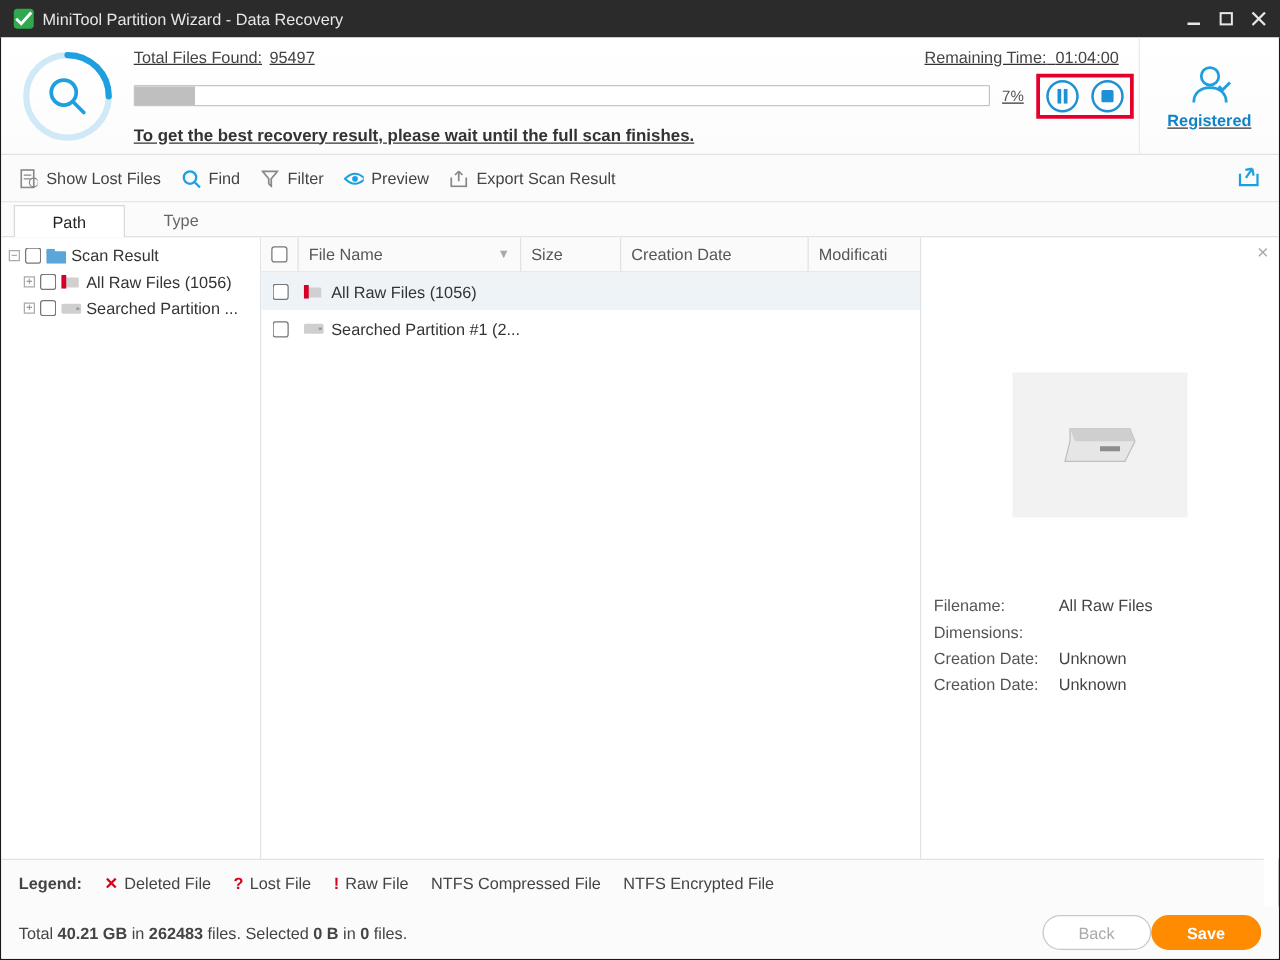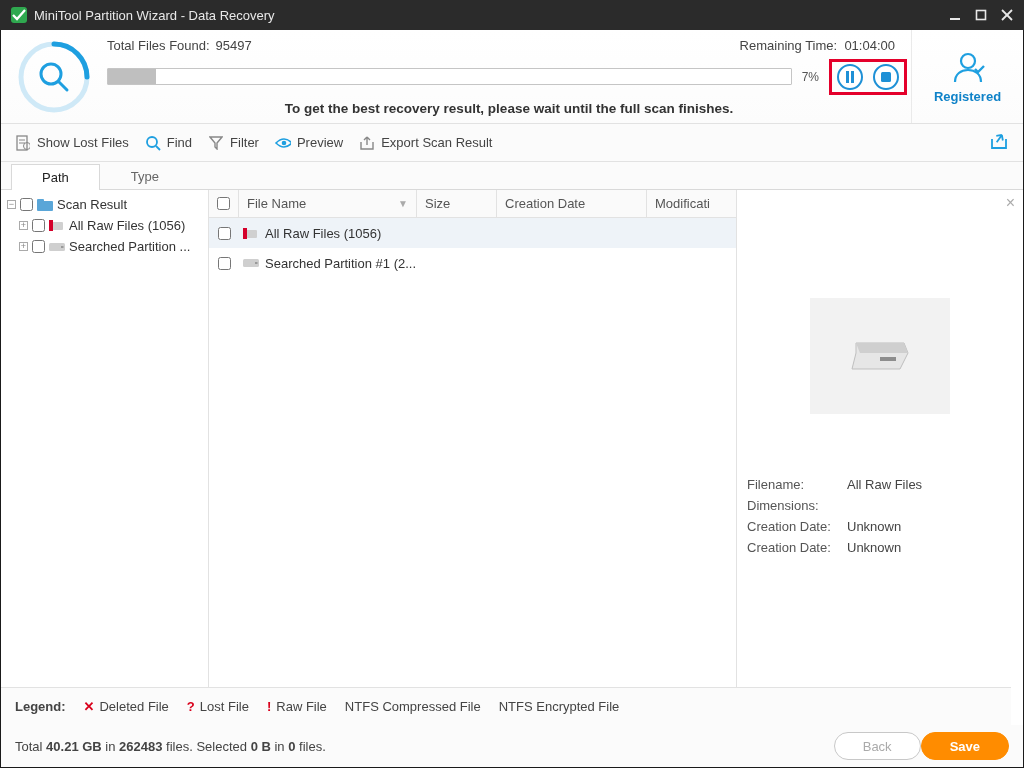--- a/index.html
+++ b/index.html
@@ -10,32 +10,32 @@
   .titlebar .app-icon { width: 18px; height: 18px; margin: 0 6px; display:inline-block; }
   .titlebar .title-text { font-size: 13px; }
   .titlebar .spacer { flex: 1; }
   .titlebar .win-btn { width: 26px; height: 22px; color: #e8e8e8; display:flex; align-items:center; justify-content:center; cursor:pointer; }
   .titlebar .win-btn svg { display:block; }
 
   
   .window-body { position:absolute; top:30px; bottom:0; left:0; right:0; background:#fff; border:1px solid #1a1a1a; border-top:none; }
 
   
-  .scan-panel { height: 94px; background: linear-gradient(#fff,#fcfcfc); padding: 0; display:flex; align-items:stretch; border-bottom:1px solid #e2e2e2; }
+  .scan-panel { height: 94px; background: linear-gradient(#fff,#fcfcfc); padding: 0; display:flex; align-items:stretch; border-bottom:1px solid #e2e2e2;text-decoration:underline; }
   .scan-left { width: 106px; display:flex; align-items:center; justify-content:center; }
   .scan-main { flex:1; display:flex; flex-direction:column; justify-content:center; gap:6px; }
   .scan-row1 { display:flex; gap:6px; font-size:13px; color:#444; }
   .scan-row1 .rtlabel { margin-left:auto; margin-right:16px; }
   .progress-row { display:flex; align-items:center; gap:10px; padding-right:4px; }
   .progress-bar { flex:1; height:17px; border:1px solid #c5c5c5; border-radius:1px; background:#fff; overflow:hidden; }
   .progress-fill { height:100%; background:#bfbfbf; }
   .pct { color:#555; font-size:12px; }
   .ctl-btn { width:26px; height:26px; border:2px solid #1e90d6; border-radius:50%; display:flex; align-items:center; justify-content:center; color:#1e90d6; cursor:pointer; background:#fff; }
   .highlight-box { border:3px solid #e4002b; padding:2px 5px; display:flex; gap:10px; align-items:center; }
-  .scan-msg { font-weight:600; color:#333; font-size:13.5px;text-align:center; }
+  .scan-msg { font-weight:600; color:#333; font-size:13.5px; }
   .scan-right { width:112px; display:flex; flex-direction:column; align-items:center; justify-content:center; border-left:1px solid #eaeaea; }
   .scan-right .user-icon { color:#1e88d8; }
   .scan-right .reg-text { color:#0f82c8; font-weight:600; font-size:13px; margin-top:2px; }
 
   
   .toolbar { height:38px; border-bottom:1px solid #e2e2e2; display:flex; align-items:center; gap:16px; padding:0 14px; background:#fbfbfb; color:#444; }
   .tb-item { display:flex; align-items:center; gap:6px; cursor:pointer; font-size:13px; color:#444; }
   .tb-item .ico { width:16px; height:16px; display:flex; align-items:center; justify-content:center; color:#6b6b6b; }
   .tb-item.preview .ico, .tb-item.find .ico { color:#1e88d8; }
   .toolbar .spacer { flex:1; }

